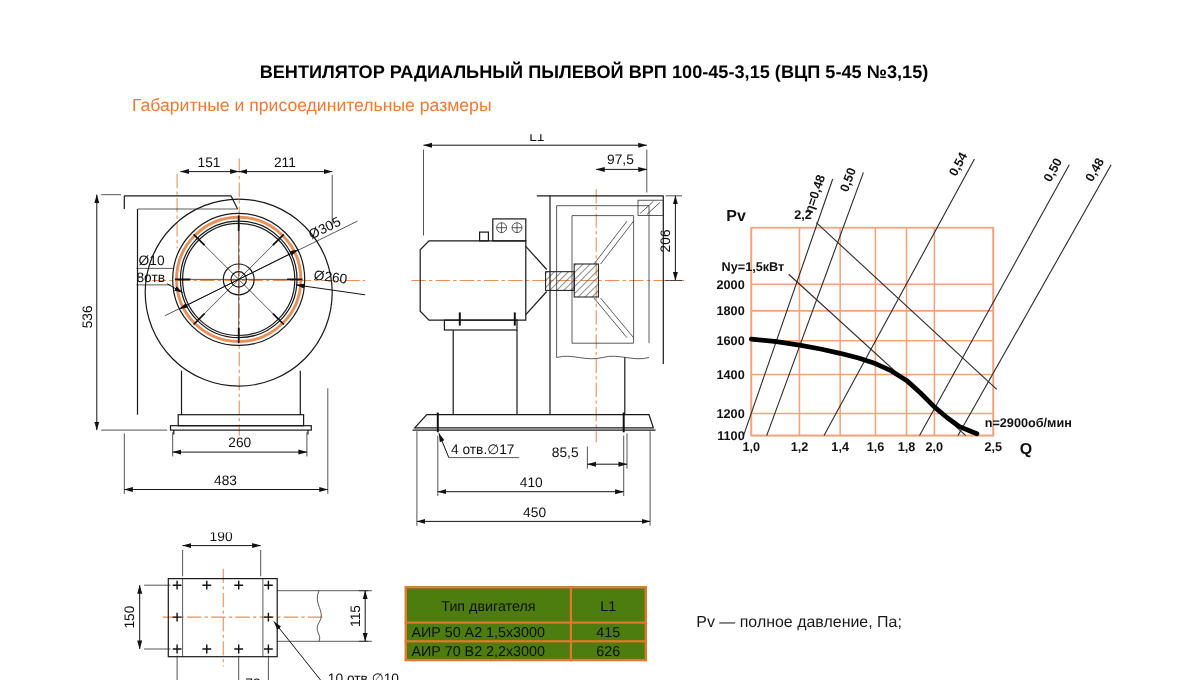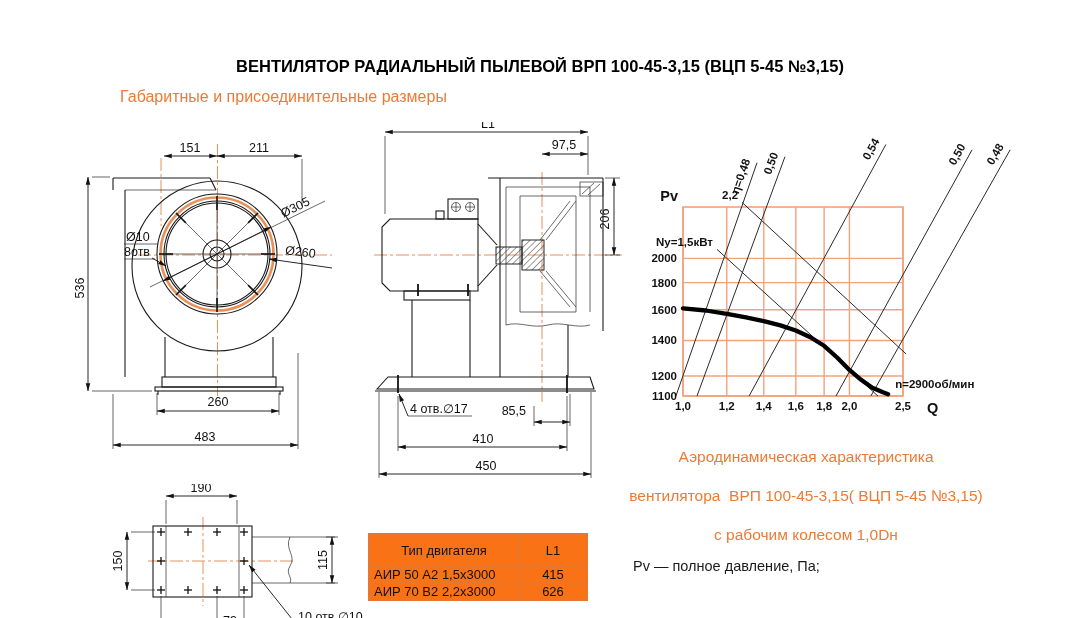--- a/index.html
+++ b/index.html
@@ -6,21 +6,21 @@
   .page{position:relative;width:1080px;height:618px;background:#fff;overflow:hidden;
         font-family:"Liberation Sans",sans-serif;color:#111;margin-top:44px;}
   .title{position:absolute;top:13px;left:0;width:1080px;text-align:center;
          font-size:16.5px;font-weight:bold;color:#000;}
   .subtitle{position:absolute;top:44px;left:120px;font-size:16px;color:#ed7a33;}
   .caption{position:absolute;top:403px;left:588px;width:436px;text-align:center;
            color:#ed7a33;font-size:15.5px;line-height:19.5px;white-space:pre-wrap;}
   .legend{position:absolute;top:471px;left:633px;font-size:14.5px;line-height:20.6px;
           color:#1a1a1a;white-space:pre-wrap;}
   .motor-table{position:absolute;top:489px;left:368px;border-collapse:collapse;
-               font-size:13px;color:#111;background:#f97316;}
+               font-size:13px;color:#111;background:#4d7c0f;}
   .motor-table th,.motor-table td{border:2px solid #e8762c;font-weight:normal;padding:0 3px;}
   .motor-table th{height:30px;width:142px;text-align:center;}
   .motor-table th.l1col{width:60px;}
   .motor-table td{height:15px;}
   .motor-table td.name{text-align:left;padding-left:4px;}
   .motor-table td.val{text-align:center;}
   svg{position:absolute;}
   svg text{font-family:"Liberation Sans",sans-serif;fill:#111;}
   .ln{stroke:#1a1a1a;stroke-width:1.1;fill:none;}
   .tn{stroke:#2a2a2a;stroke-width:0.7;fill:none;}
@@ -307,23 +307,20 @@
       <text x="677" y="356" text-anchor="end" font-size="11.5" font-weight="bold">1100</text>
       <text x="677" y="335.968891821397" text-anchor="end" font-size="11.5" font-weight="bold">1200</text>
       <text x="677" y="300.4814756896763" text-anchor="end" font-size="11.5" font-weight="bold">1400</text>
       <text x="677" y="269.740877581223" text-anchor="end" font-size="11.5" font-weight="bold">1600</text>
       <text x="677" y="242.6257483824463" text-anchor="end" font-size="11.5" font-weight="bold">1800</text>
       <text x="677" y="218.37043879061156" text-anchor="end" font-size="11.5" font-weight="bold">2000</text>
       <text x="678" y="157" text-anchor="end" font-size="14.5" font-weight="bold">Pv</text>
       <text x="927" y="369" text-anchor="start" font-size="14.5" font-weight="bold">Q</text>
     </svg>
 
-  <div class="caption"><span>Аэродинамическая характеристика</span><br>
-<span>вентилятора  ВРП 100-45-3,15( ВЦП 5-45 №3,15)</span><br>
-<span>с рабочим колесом 1,0Dн</span></div>
 
   <div class="legend">
     <div>Pv — полное давление, Па;</div>
     
     
     
   </div>
 
   <table class="motor-table">
     <tbody>

